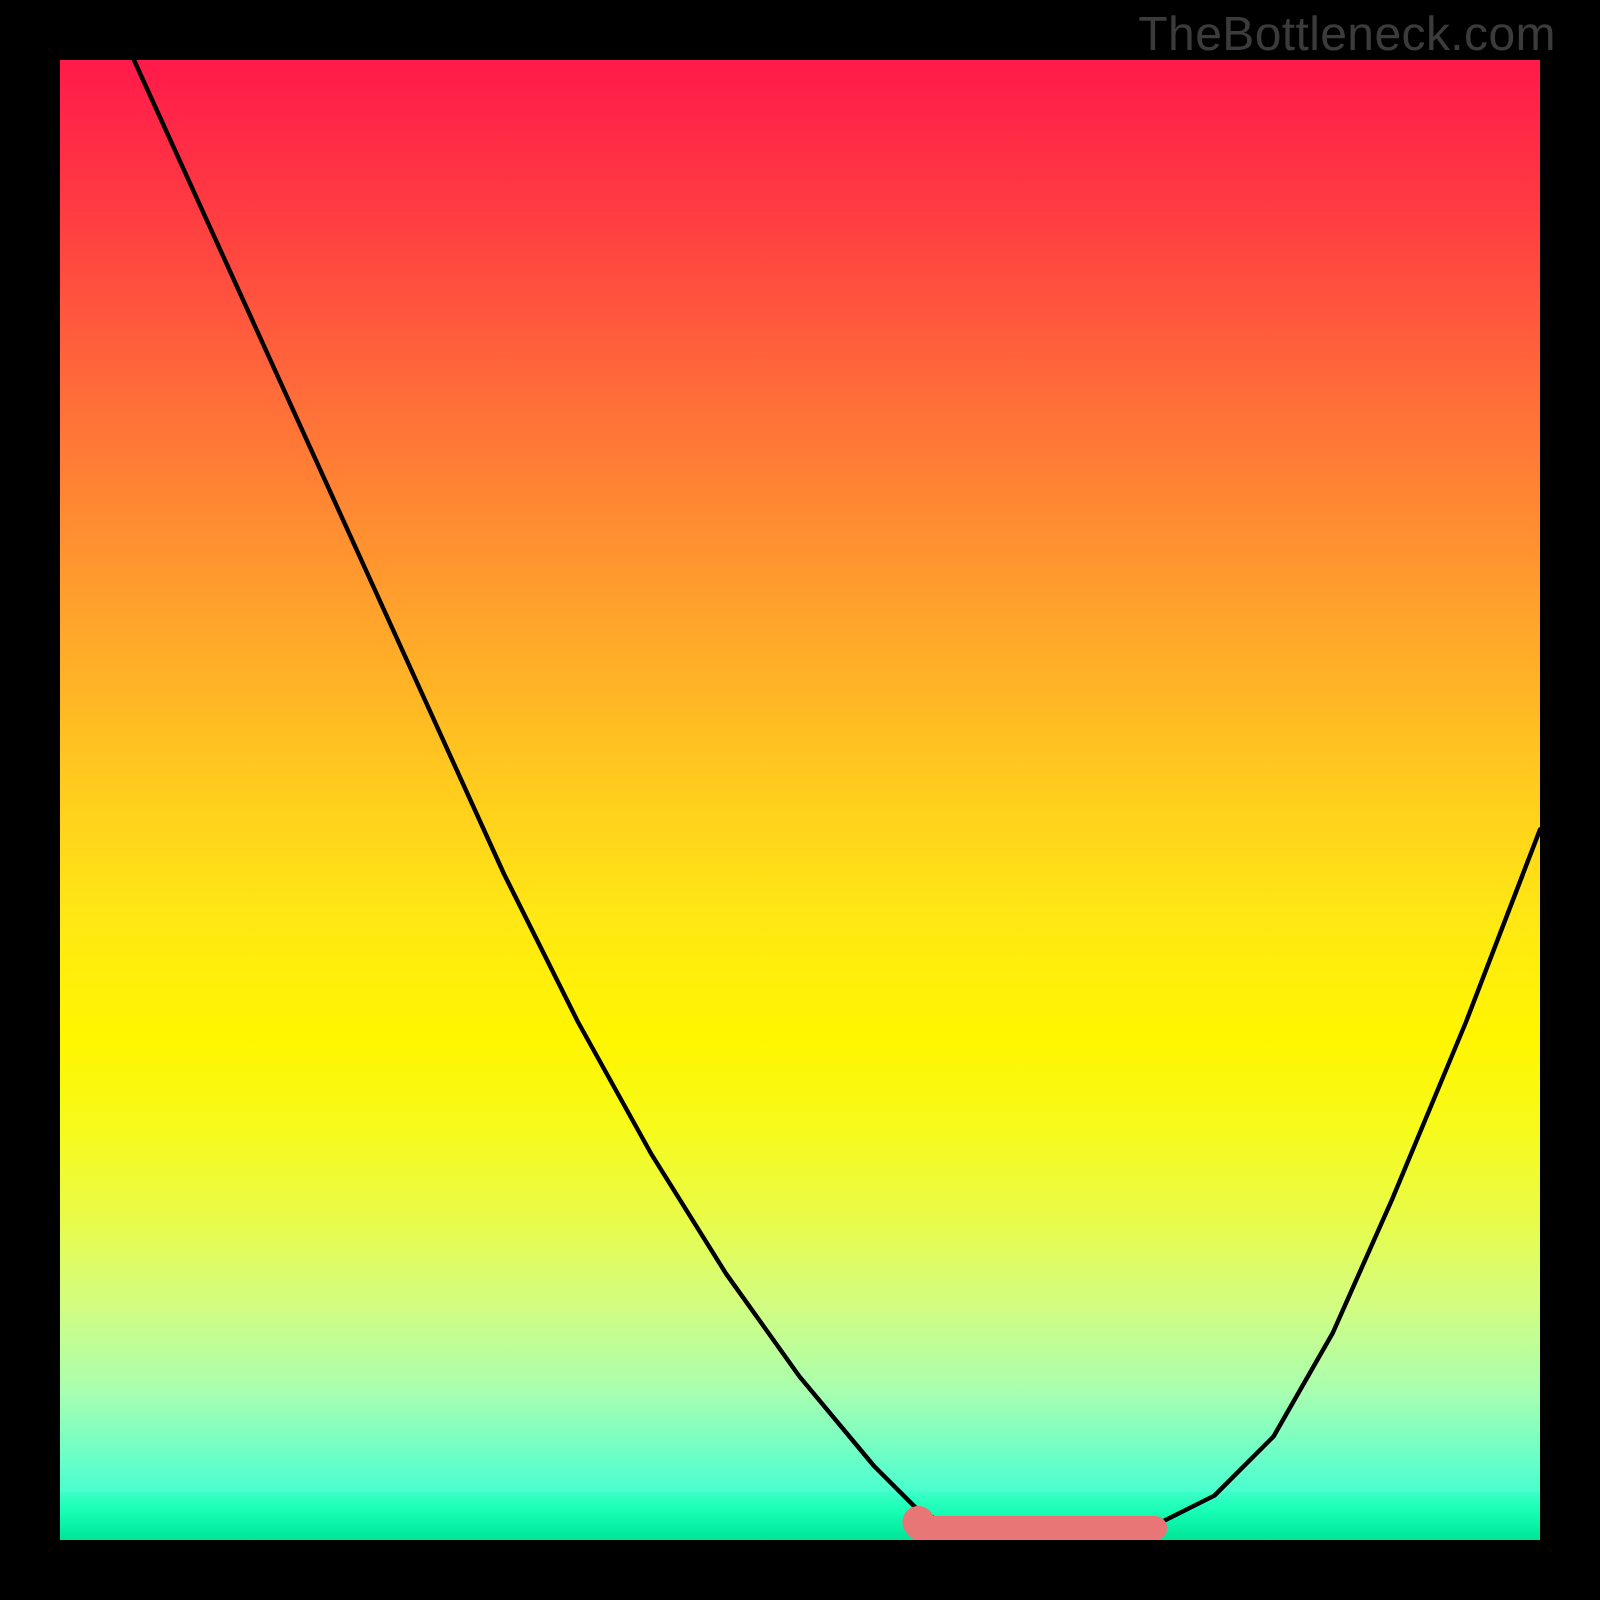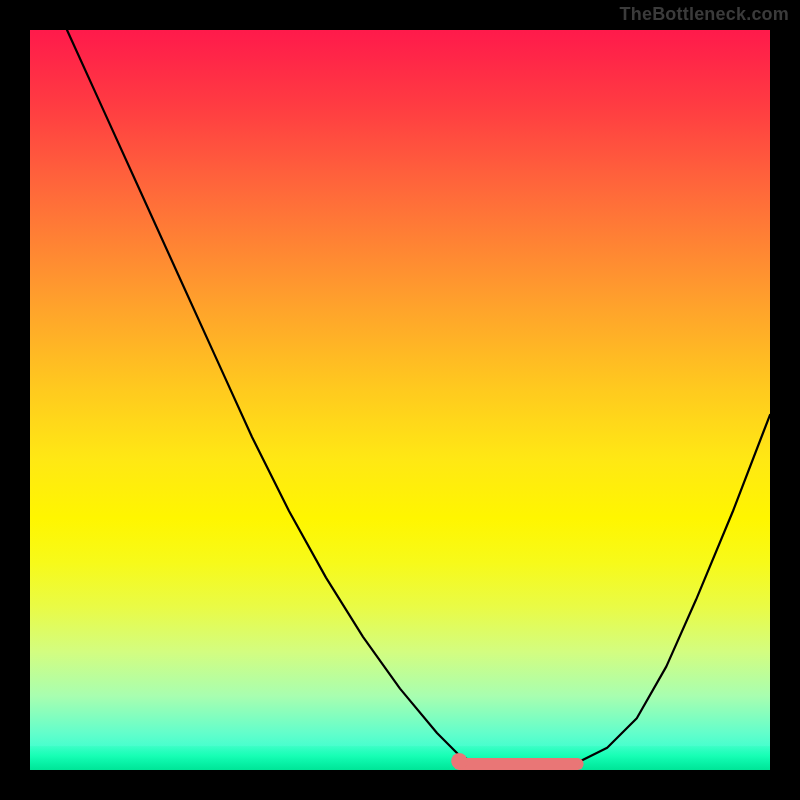--- a/index.html
+++ b/index.html
@@ -13,24 +13,24 @@
   }
   .frame {
     position: relative;
     width: 800px;
     height: 800px;
     background: #000;
   }
   .watermark {
     position: absolute;
     top: 4px;
-    right: 11px;
+    right: 22px;
     color: #3b3b3b;
-    font-size: 18px;
-    font-weight: 700;
+    font-size: 24px;
+    font-weight: 400;
     letter-spacing: 0.2px;
     user-select: none;
   }
   .plot-area {
     position: absolute;
     left: 30px;
     top: 30px;
     width: 740px;
     height: 740px;
     

